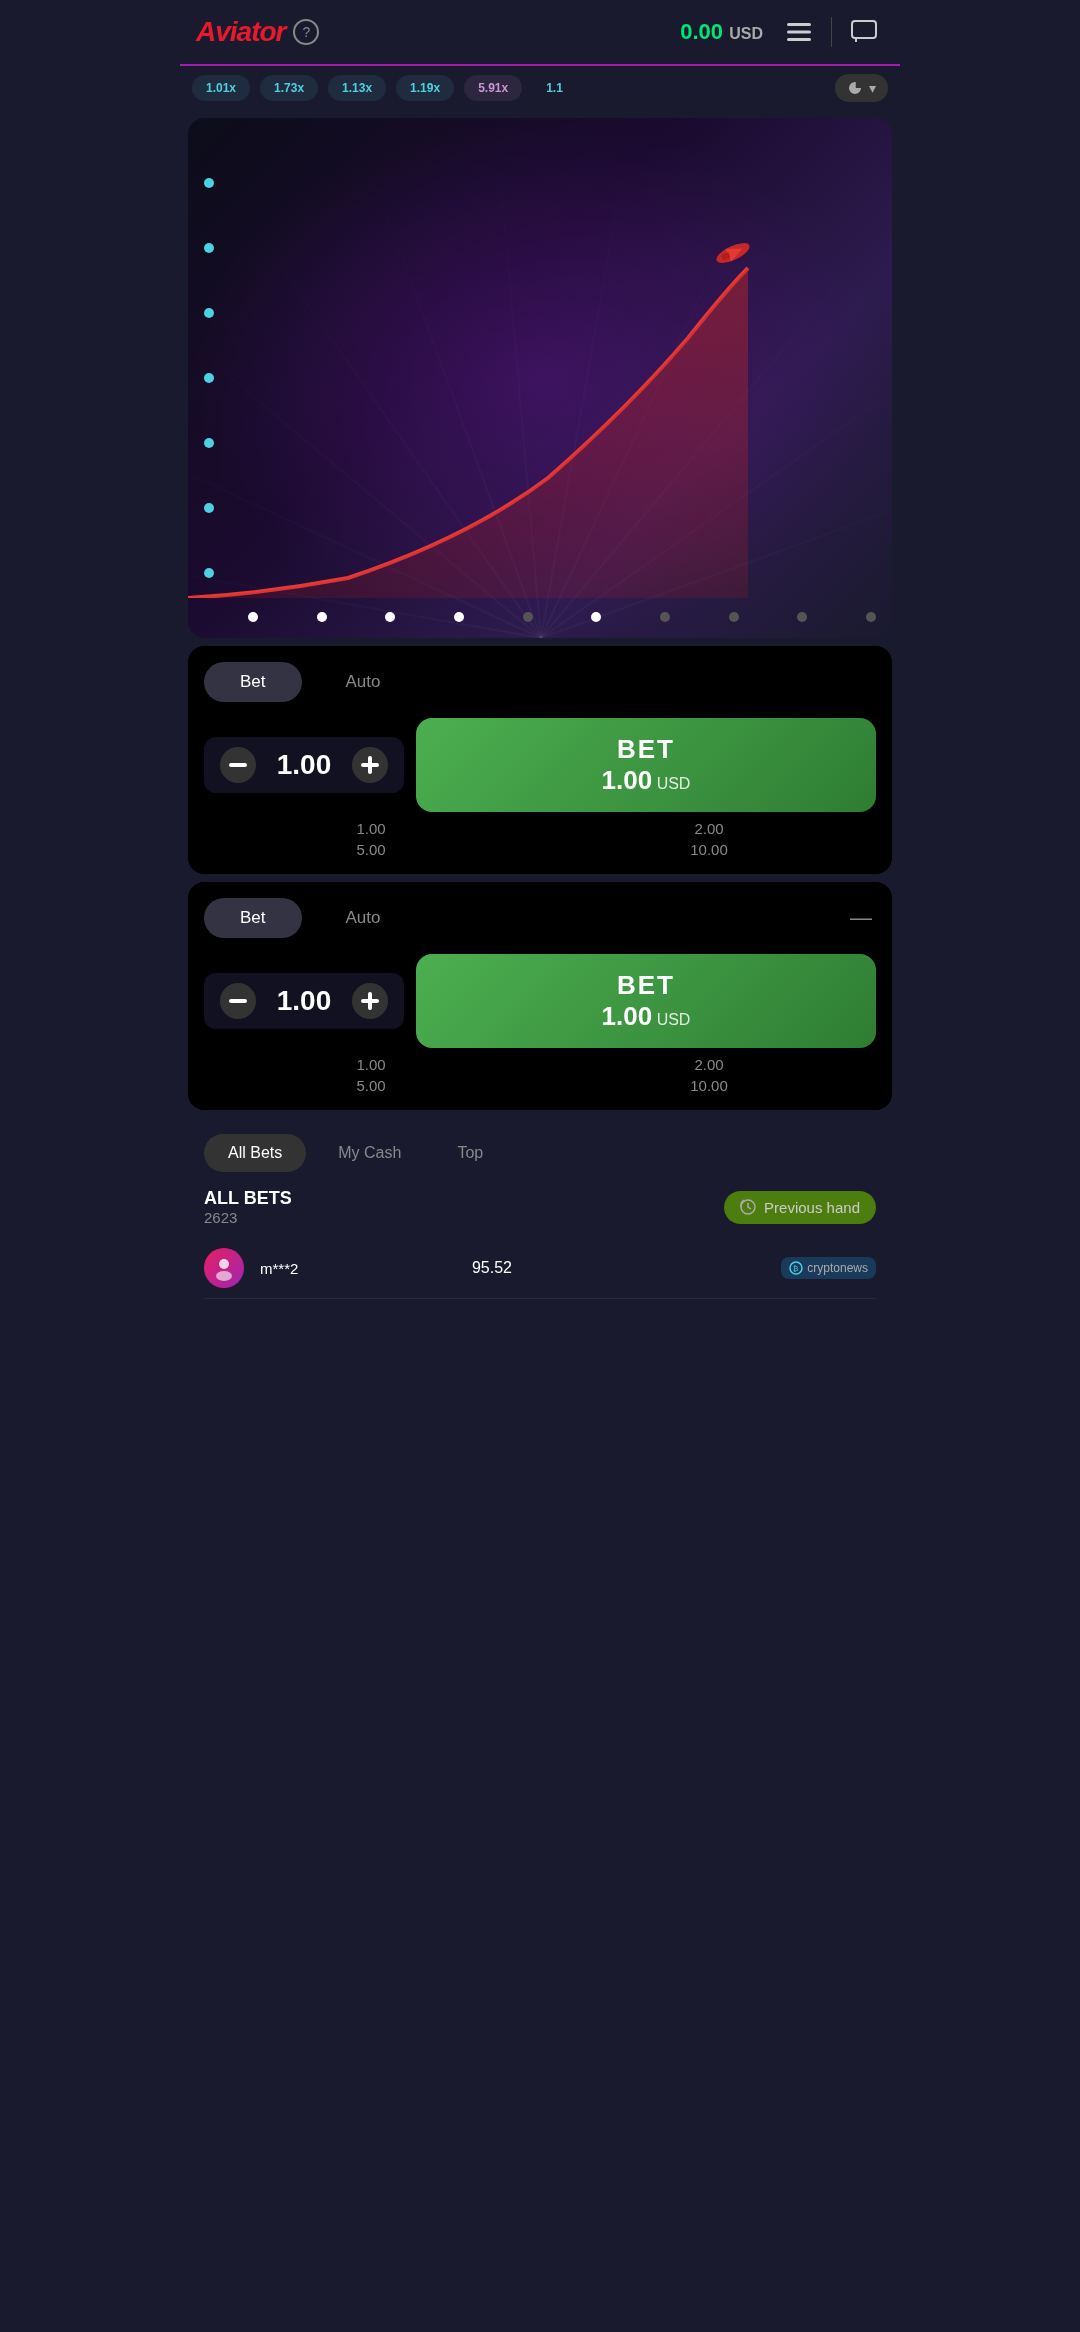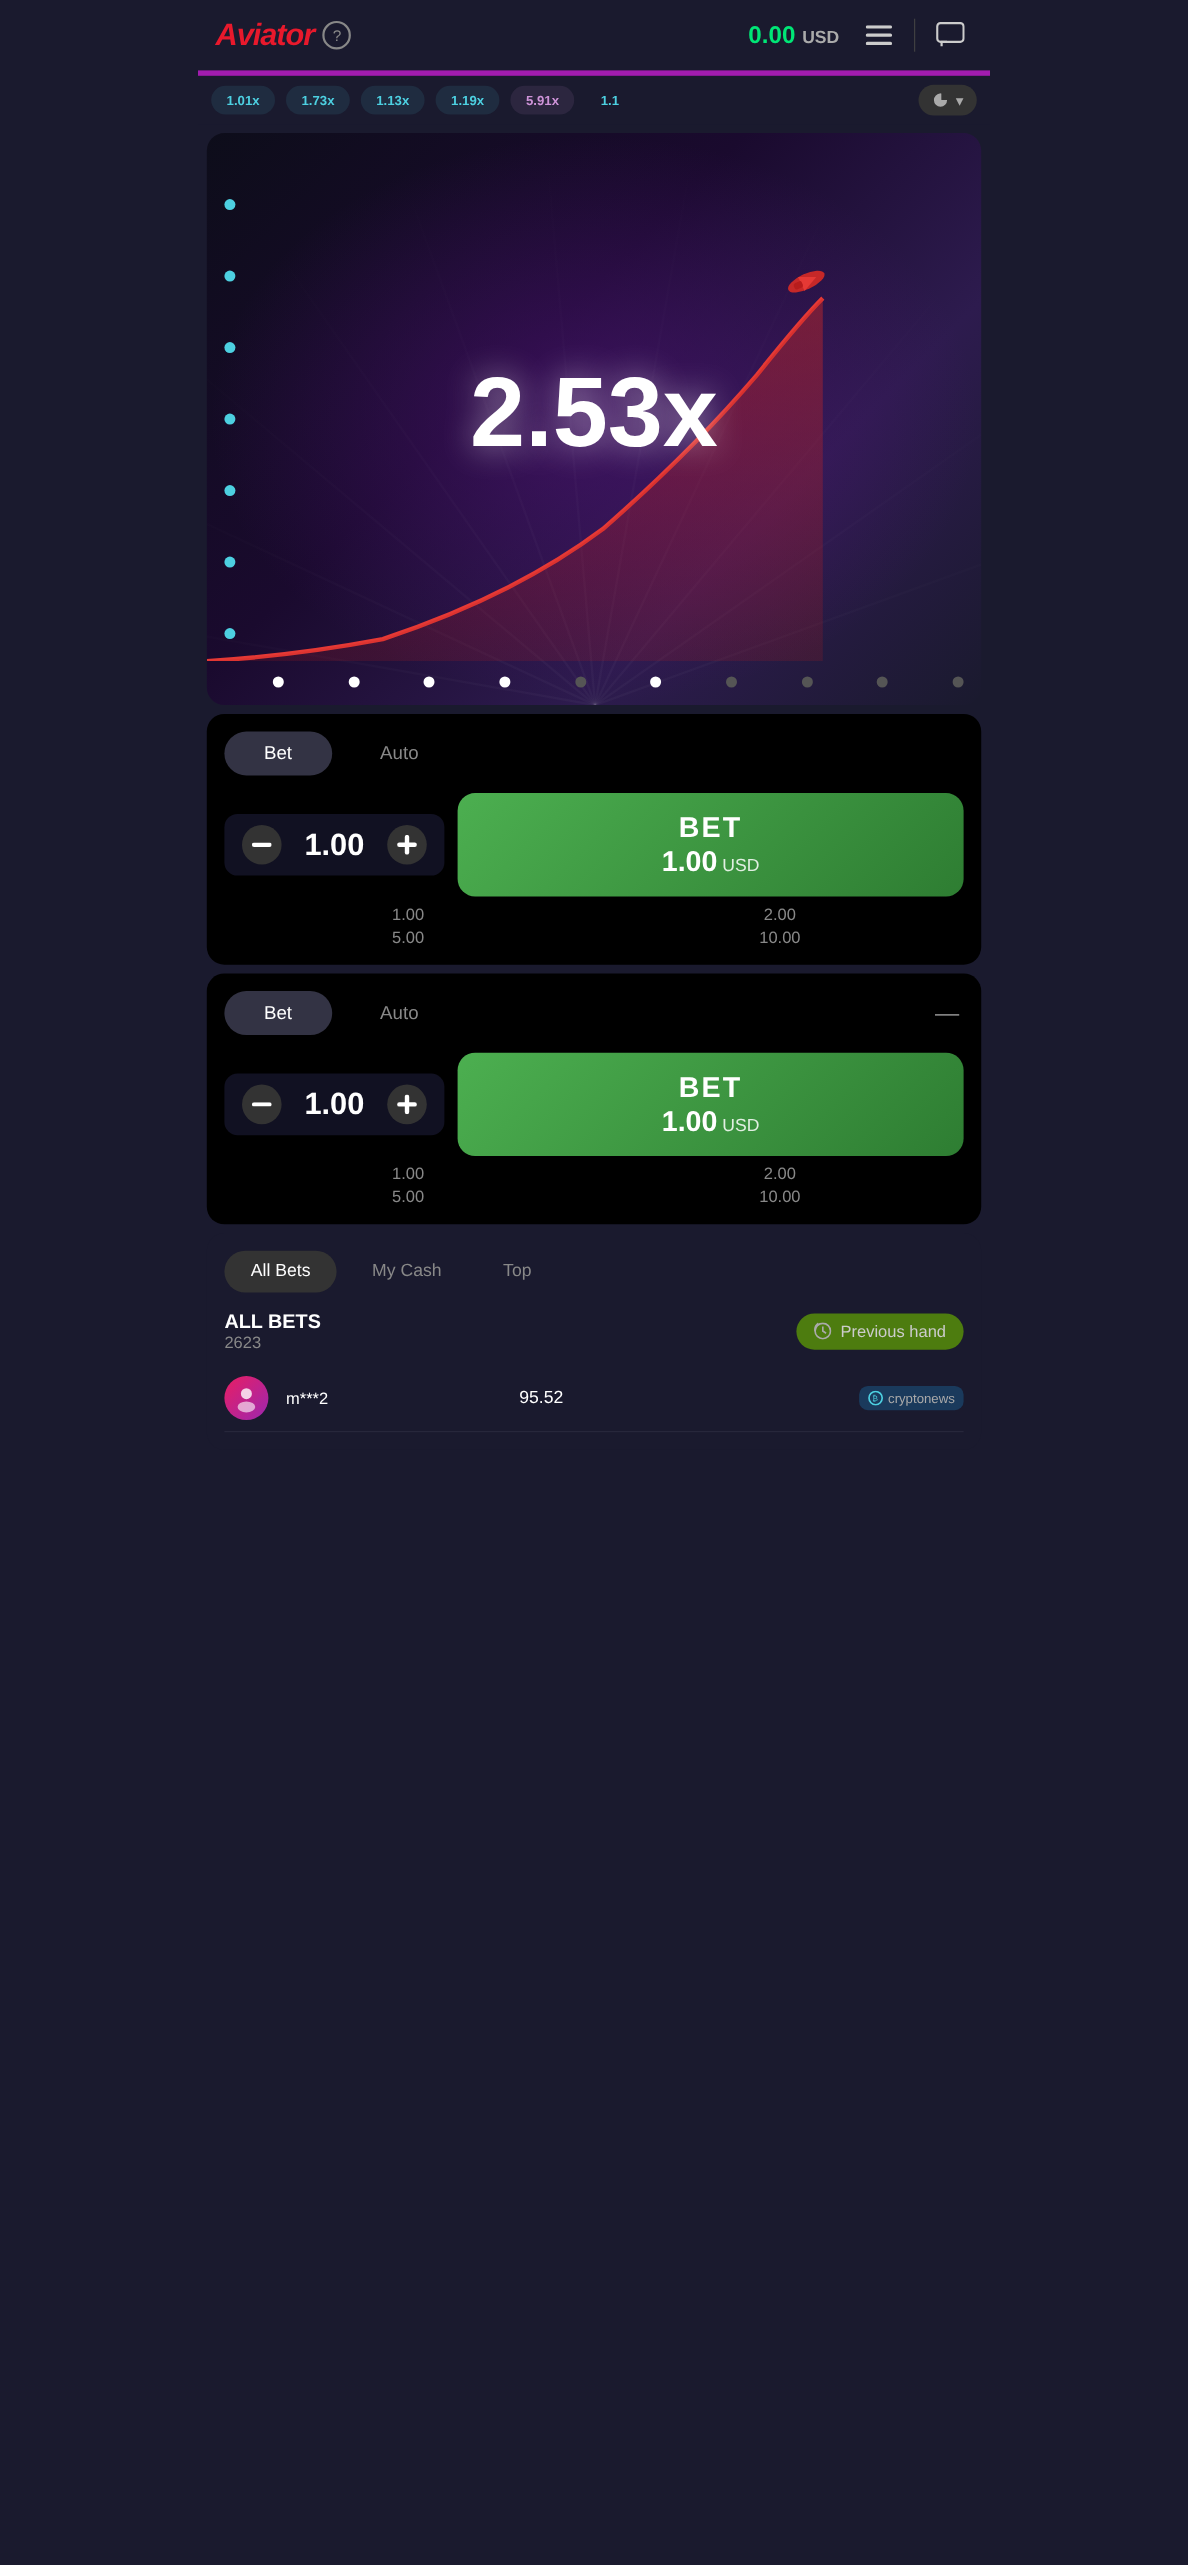--- a/index.html
+++ b/index.html
@@ -13,21 +13,21 @@
       overflow-x: hidden;
     }
 
     
     .header {
       background: #1a1a2e;
       display: flex;
       align-items: center;
       justify-content: space-between;
       padding: 12px 16px;
-      border-bottom: 5px solid #a21caf;
+      border-bottom: 2px solid #a21caf;
     }
     .logo-area {
       display: flex;
       align-items: center;
       gap: 8px;
     }
     .logo-text {
       font-size: 28px;
       font-weight: 900;
       color: #e8192c;
@@ -483,21 +483,20 @@
   <div class="y-axis-dots">
     <div class="y-dot"></div>
     <div class="y-dot"></div>
     <div class="y-dot"></div>
     <div class="y-dot"></div>
     <div class="y-dot"></div>
     <div class="y-dot"></div>
     <div class="y-dot"></div>
   </div>
 
-  <div class="main-multiplier">2.53x</div>
 
   <svg class="game-curve" viewBox="0 0 720 400" preserveAspectRatio="none">
     <defs>
       <linearGradient id="curveGrad" x1="0" y1="0" x2="0" y2="1">
         <stop offset="0%" stop-color="#c62828" stop-opacity="0.8"></stop>
         <stop offset="100%" stop-color="#b71c1c" stop-opacity="0.3"></stop>
       </linearGradient>
     </defs>
 
     <path d="M 0 400 Q 80 395 160 380 Q 280 340 360 280 Q 440 210 500 140 Q 540 90 560 70" stroke="#e53935" stroke-width="4" fill="none"></path>

